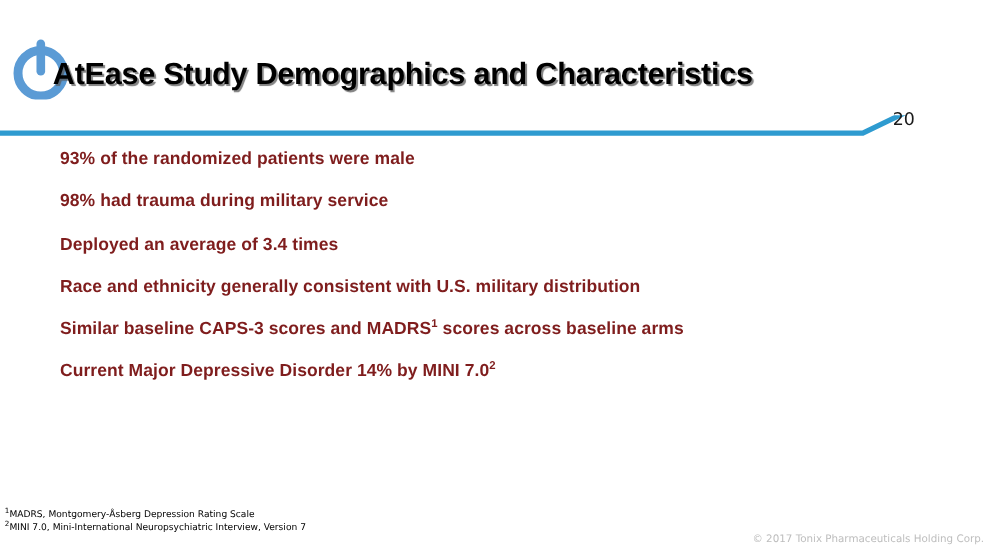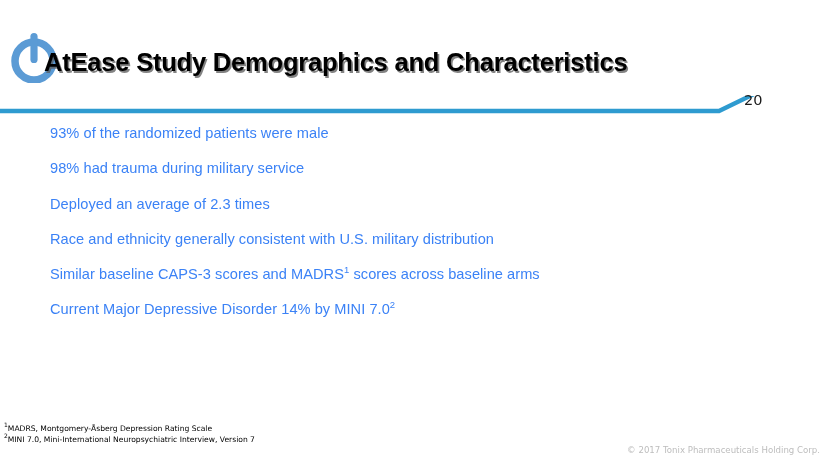--- a/index.html
+++ b/index.html
@@ -60,22 +60,22 @@
 
   
   #bullets {
     position: absolute;
     left: 50px;
     top: 124px;
     width: 740px;
   }
   .bullet {
     font-size: 14.6px;
-    font-weight: normal;
-    color: #3b82f6;
+    font-weight: bold;
+    color: #7f1d1d;
     height: 35.3px;
     line-height: 18px;
     white-space: nowrap;
     letter-spacing: 0.05px;
   }
   .bullet sup {
     font-size: 9.5px;
     vertical-align: super;
     line-height: 0;
   }
@@ -128,21 +128,21 @@
 
   <svg id="header-rule" width="820" height="60" viewBox="0 0 820 60" xmlns="http://www.w3.org/2000/svg">
     <polyline points="0,15 719,15 820,-34" fill="none" stroke="#2E9BD0" stroke-width="4.4"></polyline>
   </svg>
 
   <div id="page-number">20</div>
 
   <div id="bullets">
     <div class="bullet">93% of the randomized patients were male</div>
     <div class="bullet">98% had trauma during military service</div>
-    <div class="bullet">Deployed an average of 2.3 times</div>
+    <div class="bullet">Deployed an average of 3.4 times</div>
     <div class="bullet">Race and ethnicity generally consistent with U.S. military distribution</div>
     <div class="bullet"><span>Similar baseline CAPS-3 scores and MADRS</span><sup>1</sup><span> scores across baseline arms</span></div>
     <div class="bullet"><span>Current Major Depressive Disorder 14% by MINI 7.0</span><sup>2</sup><span></span></div>
   </div>
 
   <div id="footnotes">
     <div class="footnote"><sup>1</sup><span>MADRS, Montgomery-Åsberg Depression Rating Scale</span></div>
     <div class="footnote"><sup>2</sup><span>MINI 7.0, Mini-International Neuropsychiatric Interview, Version 7</span></div>
   </div>
 

